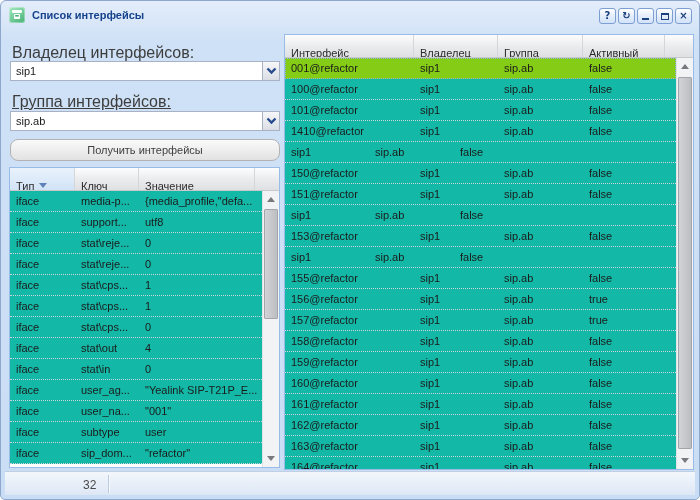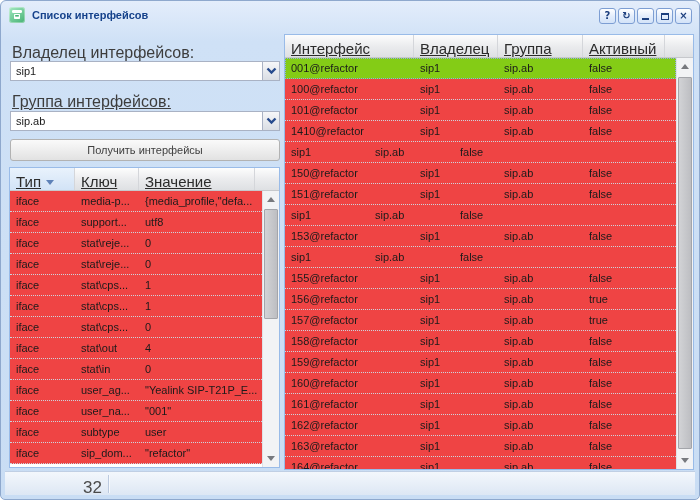--- a/index.html
+++ b/index.html
@@ -22,71 +22,71 @@
   .min-bar { position:absolute; left:4px; bottom:3px; width:7px; height:2px; background:#1c3f7e; }
   .max-box { position:absolute; left:4px; top:4px; width:8px; height:7px; border:1px solid #1c3f7e; border-top-width:2px; }
 
   
   .form-label { position:absolute; font-size:16px; color:#3d3d3d; }
   .combo { position:absolute; left:9px; width:270px; height:20px; background:#fff; border:1px solid #a9b2c4; }
   .combo-text { position:absolute; left:5px; top:3px; font-size:11px; color:#1a1a1a; }
   .combo-trigger { position:absolute; right:0; top:0; width:17px; height:18px;
     background:linear-gradient(#f6f7f9,#dadee4); border-left:1px solid #a9b2c4; }
   .combo-trigger svg { position:absolute; left:3px; top:5px; }
-  .btn { position:absolute; left:9px; width:270px; height:22px; border:1px solid #b2b2b2; border-radius:3px;
+  .btn { position:absolute; left:9px; width:270px; height:22px; border:1px solid #b2b2b2; border-radius:8px;
     background:linear-gradient(#fafafa,#e2e2e2); font-size:11px; color:#404040; text-align:center; padding-top:4px; }
 
   
   .grid { position:absolute; background:#fff; border:1px solid #99bbe8; }
   .ghead { position:absolute; left:0; top:0; right:0; height:23px; display:flex;
     background:linear-gradient(#fdfdfd,#ebecee 50%,#dee0e3); border-bottom:1px solid #c6c8cc; }
-  .hcell { height:100%; border-right:1px solid #d4d6da; padding:5px 0 0 6px; font-size:15px; color:#2b2b2b;
-    white-space:nowrap; overflow:hidden; position:relative;text-decoration:underline; }
+  .hcell { height:100%; border-right:1px solid #d4d6da; padding:12px 0 0 6px; font-size:11px; color:#2b2b2b;
+    white-space:nowrap; overflow:hidden; position:relative; }
   .hcell.sorted { background:linear-gradient(#e9f2fc,#d2e3f6); }
   .hspare { flex:1; border-right:none; }
   .sort-arrow { display:inline-block; width:0; height:0; margin-left:5px; vertical-align:2px;
     border-left:4px solid transparent; border-right:4px solid transparent; border-top:5px solid #5e82b8; }
   .gbody { position:absolute; left:0; top:23px; right:17px; bottom:0; overflow:hidden; }
-  .grow { display:flex; height:21px; border-bottom:1px dotted #ccd3dd; background:#ef4444; }
+  .grow { display:flex; height:21px; border-bottom:1px dotted #ccd3dd; background:#14b8a6; }
   .grow.selected { background:#84cc16; outline:1px dotted #8fb0e0; outline-offset:-1px; }
   .gcell { padding:4px 0 0 6px; font-size:11px; color:#1b1b1b; white-space:nowrap; overflow:hidden; }
 
   .lc0{width:65px;} .lc1{width:64px;} .lc2{flex:1;} .lh2{width:116px;}
   .rc0{width:129px;} .rc1{width:84px;} .rc2{width:85px;} .rc3{flex:1;} .rh3{width:82px;}
 
   
   .vscroll { position:absolute; top:23px; right:0; bottom:0; width:17px; background:#f2f3f5; border-left:1px solid #e0e2e6; }
   .sarrow { position:absolute; left:4px; width:0; height:0; border-left:4px solid transparent; border-right:4px solid transparent; }
   .sarrow.up { top:6px; border-bottom:5px solid #77797e; }
   .sarrow.down { bottom:6px; border-top:5px solid #77797e; }
   .thumb { position:absolute; left:1px; width:14px; border:1px solid #a3a5aa; border-radius:1px;
     background:linear-gradient(90deg,#d2d3d6,#bdbec2); }
 
   
   .statusbar { position:absolute; left:4px; right:4px; top:470px; height:24px;
     background:linear-gradient(#f3f7fc,#dde7f4); border-top:1px solid #c0cfe4; }
   .status-text { position:absolute; left:9px; top:6px; font-size:11px; color:#3d3d3d;margin-top:31px; }
-  .status-value { position:absolute; left:78px; top:6px; font-size:17px; color:#4a4a4a; }
+  .status-value { position:absolute; left:78px; top:6px; font-size:12px; color:#4a4a4a; }
   .status-sep { position:absolute; left:103px; top:3px; width:1px; height:18px; background:#bccadf;
     box-shadow:1px 0 0 #f6f9fd; }
 </style>
 </head>
 <body>
 
 <div class="window">
 
   <div class="titlebar">
     <div class="app-icon">
       <svg width="12" height="12" viewBox="0 0 12 12">
         <rect x="1" y="1" width="10" height="3" rx="1.2" fill="#ffffff"></rect>
         <rect x="3" y="5" width="6" height="5" rx="0.8" fill="#ffffff"></rect>
         <rect x="4.2" y="6" width="3.6" height="1.6" fill="#49b377"></rect>
       </svg>
     </div>
-    <div class="title-text">Список интерфейсов</div>
+    <div class="title-text">Список интерфейсы</div>
     <div class="controls">
       <div class="wbtn">?</div>
       <div class="wbtn">↻</div>
       <div class="wbtn">
           <span class="min-bar"></span>
         </div>
       <div class="wbtn">
           <span class="max-box"></span>
         </div>
       <div class="wbtn">×</div>

